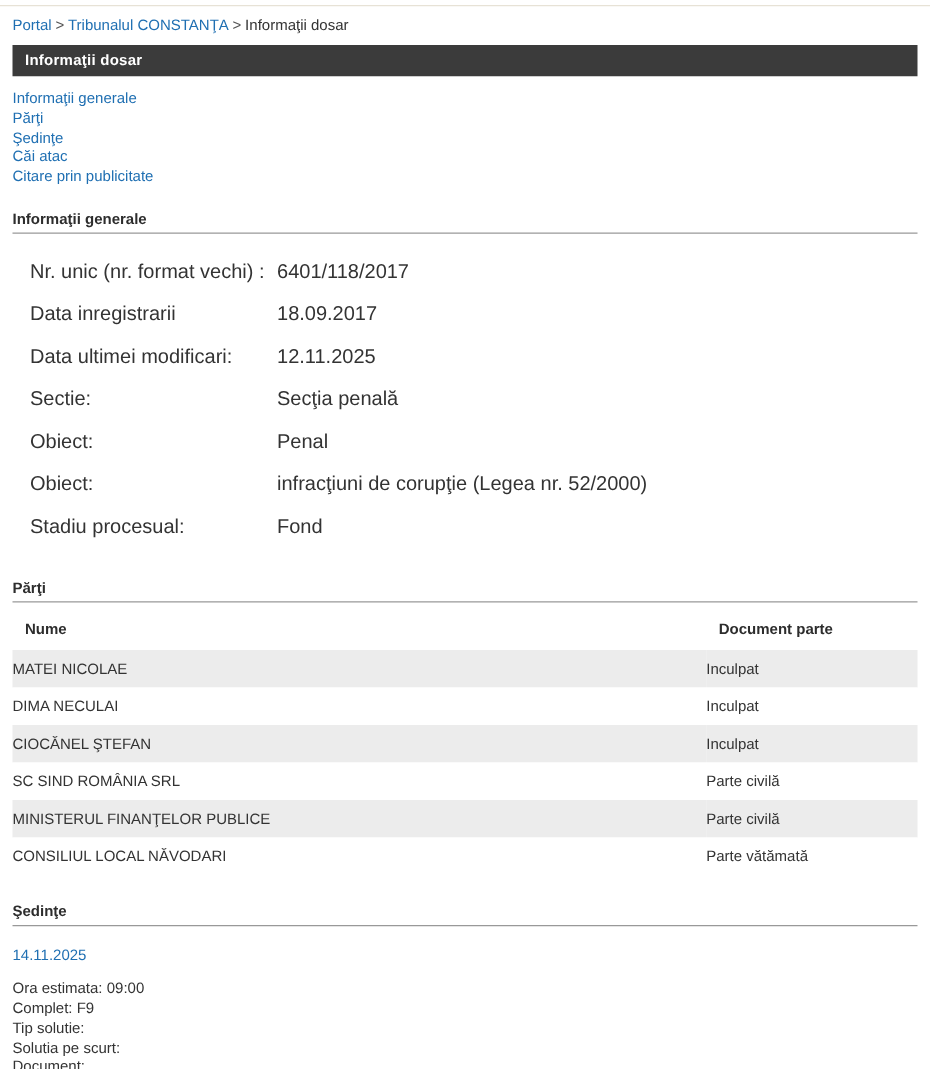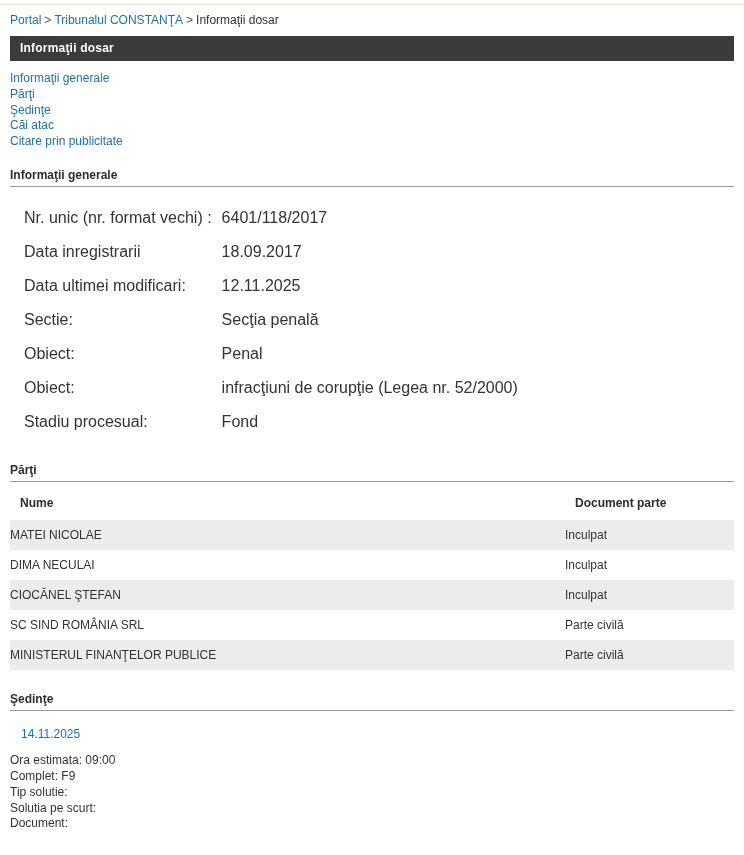--- a/index.html
+++ b/index.html
@@ -112,21 +112,21 @@
   .parties th.col-nume { width: 555px; }
   .parties td {
     padding: 8px 0;
     color: #333;
   }
   .parties tbody tr:nth-child(odd) { background: #ececec; }
   .parties tbody tr:nth-child(even) { background: #ffffff; }
 
   
   .sedinta-date {
-    margin: 16px 10px 0 21px;
+    margin: 16px 10px 0 10px;
     font-size: 12px;
     color: #1f6fb2;
   }
   .sedinta-date a { color: #1f6fb2; text-decoration: none; }
   .sedinta-details {
     margin: 12px 10px 0 10px;
     font-size: 12px;
     line-height: 1.32;
     color: #333;
   }
@@ -211,20 +211,24 @@
         <td>Inculpat</td>
       </tr>
       <tr>
         <td>SC SIND ROMÂNIA SRL</td>
         <td>Parte civilă</td>
       </tr>
       <tr>
         <td>MINISTERUL FINANŢELOR PUBLICE</td>
         <td>Parte civilă</td>
       </tr>
+      <tr>
+        <td>CONSILIUL LOCAL NĂVODARI</td>
+        <td>Parte vătămată</td>
+      </tr>
     </tbody>
   </table>
 
   <div class="section-head sub">Şedinţe</div>
 
   <div class="sedinta-date">
     <a href="#">14.11.2025</a>
   </div>
 
   <div class="sedinta-details">

